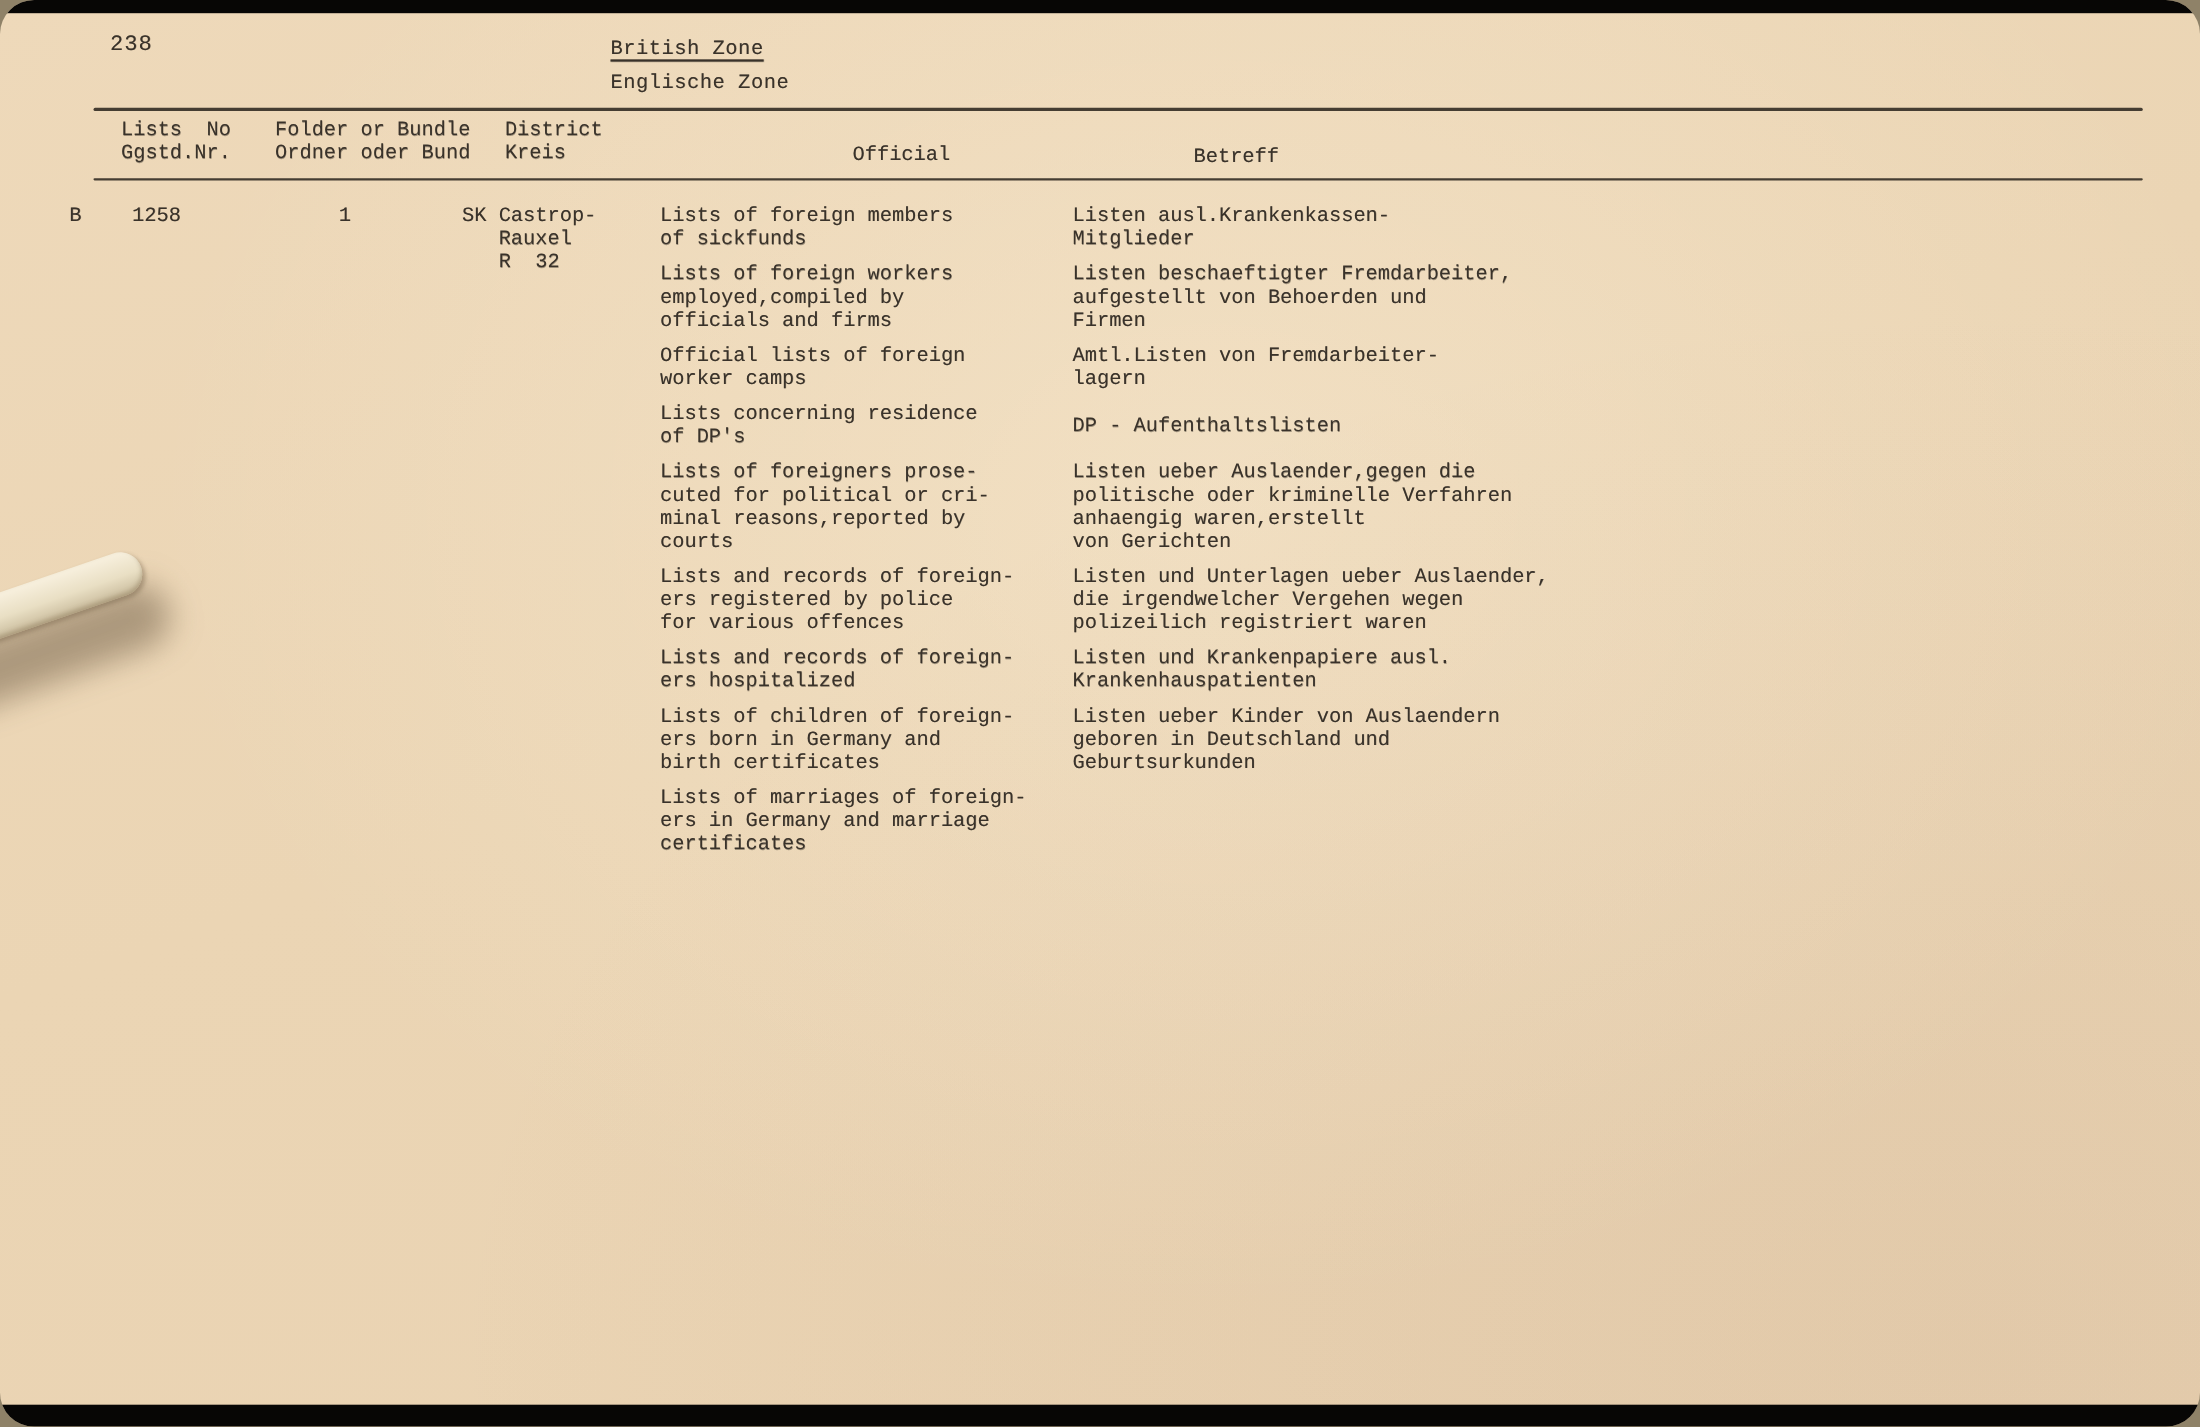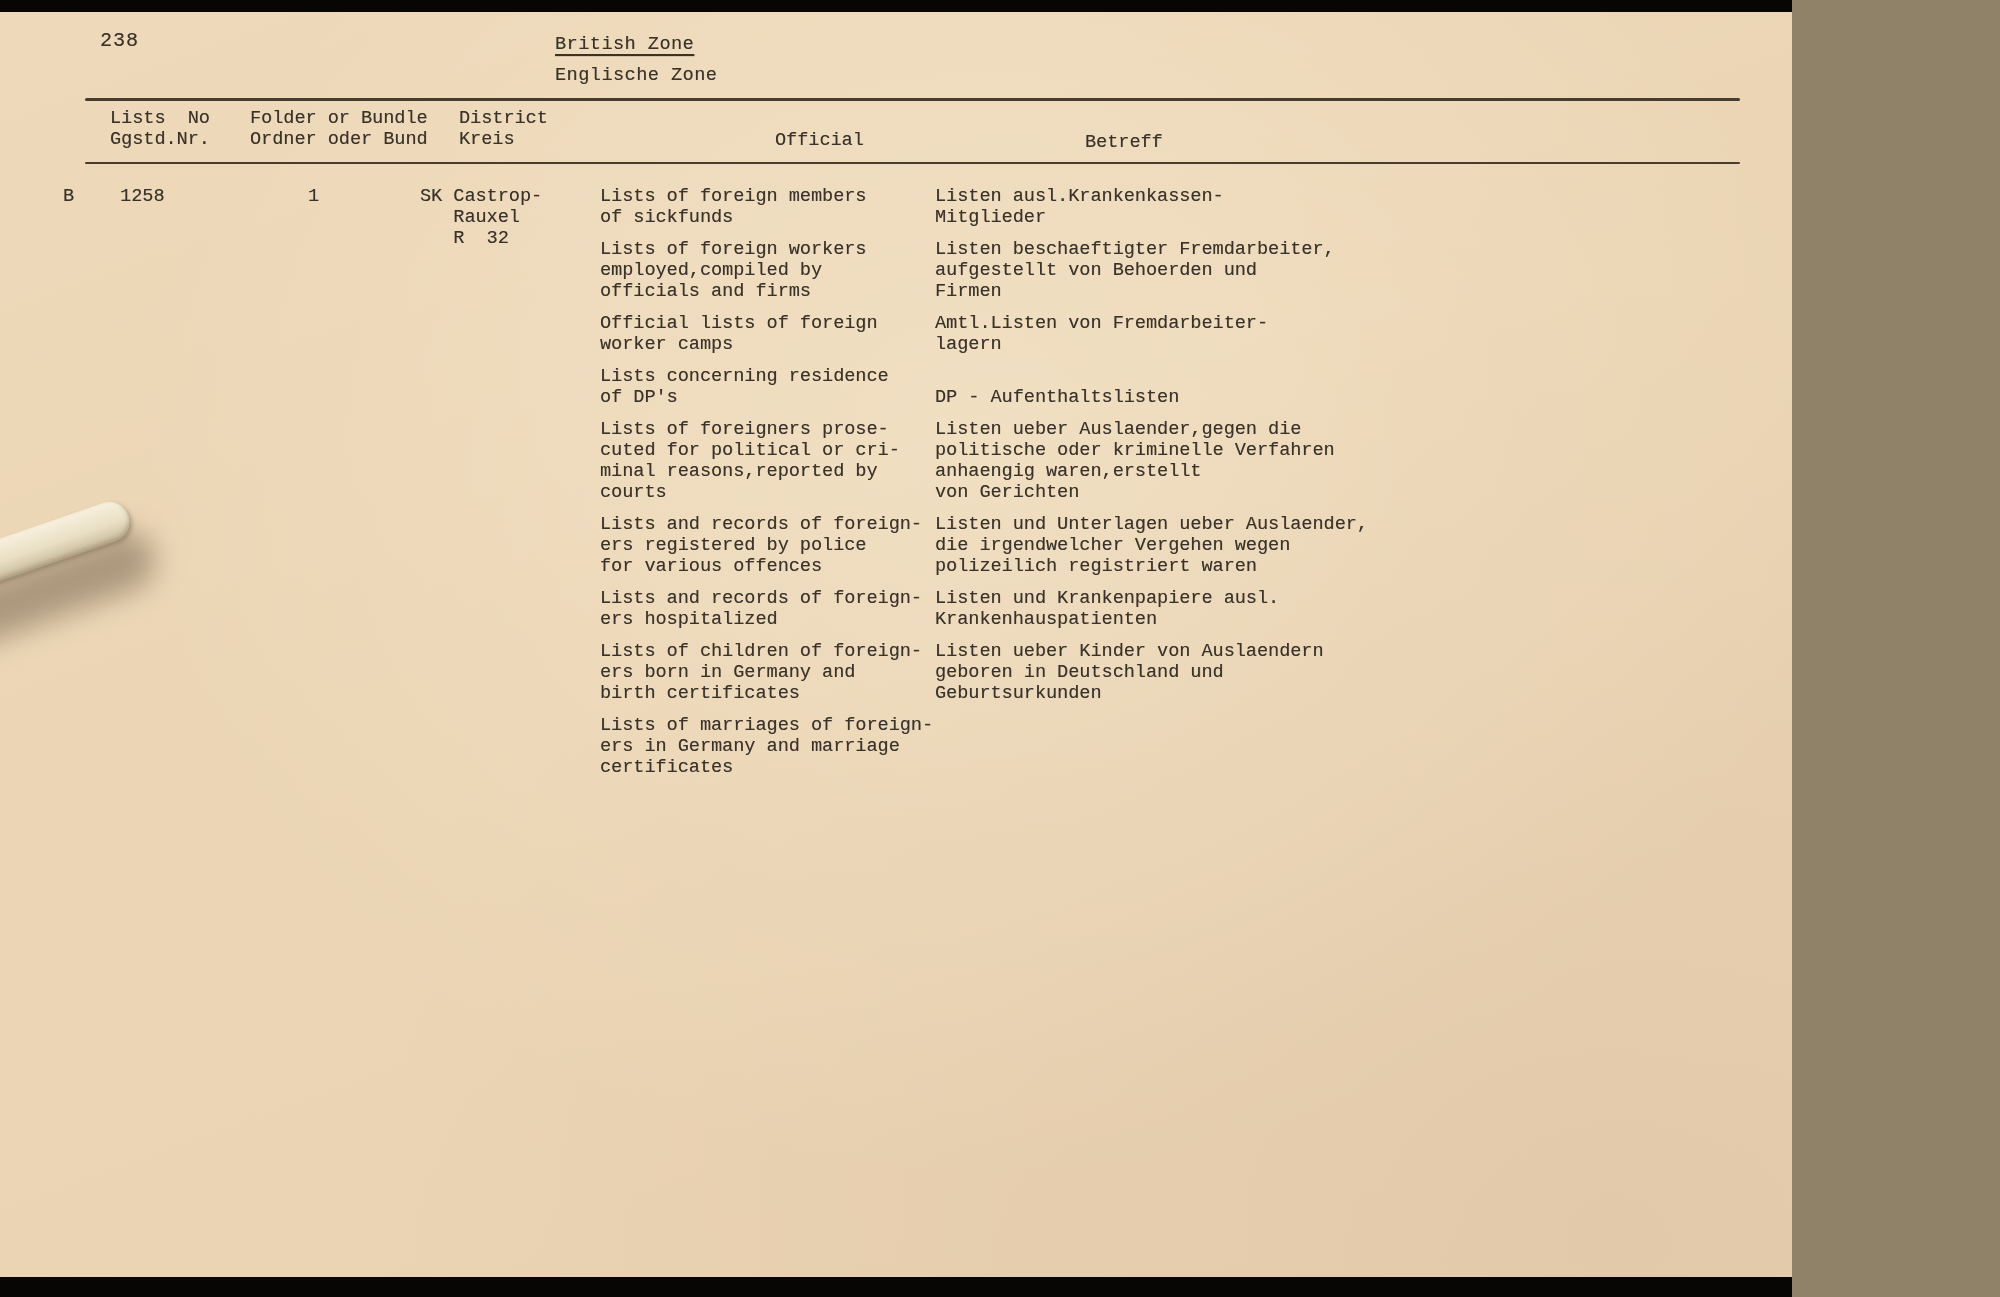--- a/index.html
+++ b/index.html
@@ -2,28 +2,29 @@
 <html><head>
 <meta charset="utf-8">
 <style>
   html,body{margin:0;padding:0;}
   body{
     width:2000px;height:1297px;
     background:#8f8268;
     font-family:"Liberation Mono","DejaVu Sans Mono",monospace;
   }
   .sheet{
-    position:relative;width:1792px;height:1297px;overflow:hidden;
+    position:relative;width:2000px;height:1297px;overflow:hidden;
     background:
       radial-gradient(ellipse at 55% 35%, rgba(255,246,226,0.30), rgba(255,246,226,0) 62%),
       radial-gradient(ellipse at 90% 95%, rgba(160,120,90,0.10), rgba(0,0,0,0) 55%),
       linear-gradient(160deg,#eed9ba 0%, #ebd5b4 45%, #e9d2b2 100%);
     color:#39322a;
     font-size:18.5px;line-height:21px;
     text-shadow:0.3px 0.3px 0.4px rgba(57,50,42,0.45);
+    border-radius:31px;
   }
   .bar{position:absolute;left:0;width:2000px;background:#070605;}
   .bar.top{top:0;height:12px;}
   .bar.bottom{bottom:0;height:20px;}
   .page-number{position:absolute;left:100px;top:30px;font-size:20px;letter-spacing:1px;}
   .title-block{position:absolute;left:555px;top:34px;width:310px;text-align:left;}
   .title-en{text-decoration:underline;text-underline-offset:5px;text-decoration-thickness:2px;letter-spacing:0.5px;}
   .title-de{margin-top:10px;letter-spacing:0.5px;}
   .rule{position:absolute;left:85px;right:52px;background:#453d32;border-radius:2px;}
   .rule-top{top:98px;height:3px;}
@@ -31,21 +32,21 @@
   .hdr{position:absolute;white-space:pre;}
   .h-item{left:110px;top:108px;}
   .h-folder{left:250px;top:108px;}
   .h-district{left:459px;top:108px;width:162px;text-align:left;white-space:pre-line;}
   .h-subject{left:775px;top:130px;}
   .h-betreff{left:1085px;top:132px;}
   .cell-item{position:absolute;left:63px;top:186px;display:flex;gap:46px;}
   .cell-folder{position:absolute;left:308px;top:186px;}
   .cell-district{position:absolute;left:420px;top:186px;white-space:pre;}
   .rows{position:absolute;left:600px;top:186px;display:flex;flex-direction:column;gap:11px;width:1360px;}
-  .row{display:flex;align-items:flex-end;}
+  .row{display:flex;align-items:center;gap:40px;}
   .row .subject{width:335px;flex:0 0 335px;white-space:pre-line;}
   .row .betreff{white-space:pre-line;}
   
   .artifact-shadow{
     position:absolute;left:-70px;top:560px;width:230px;height:60px;
     background:rgba(95,78,55,0.45);border-radius:40px;
     transform:rotate(-20deg);filter:blur(14px);
   }
   .artifact{
     position:absolute;left:-78px;top:530px;width:212px;height:40px;

